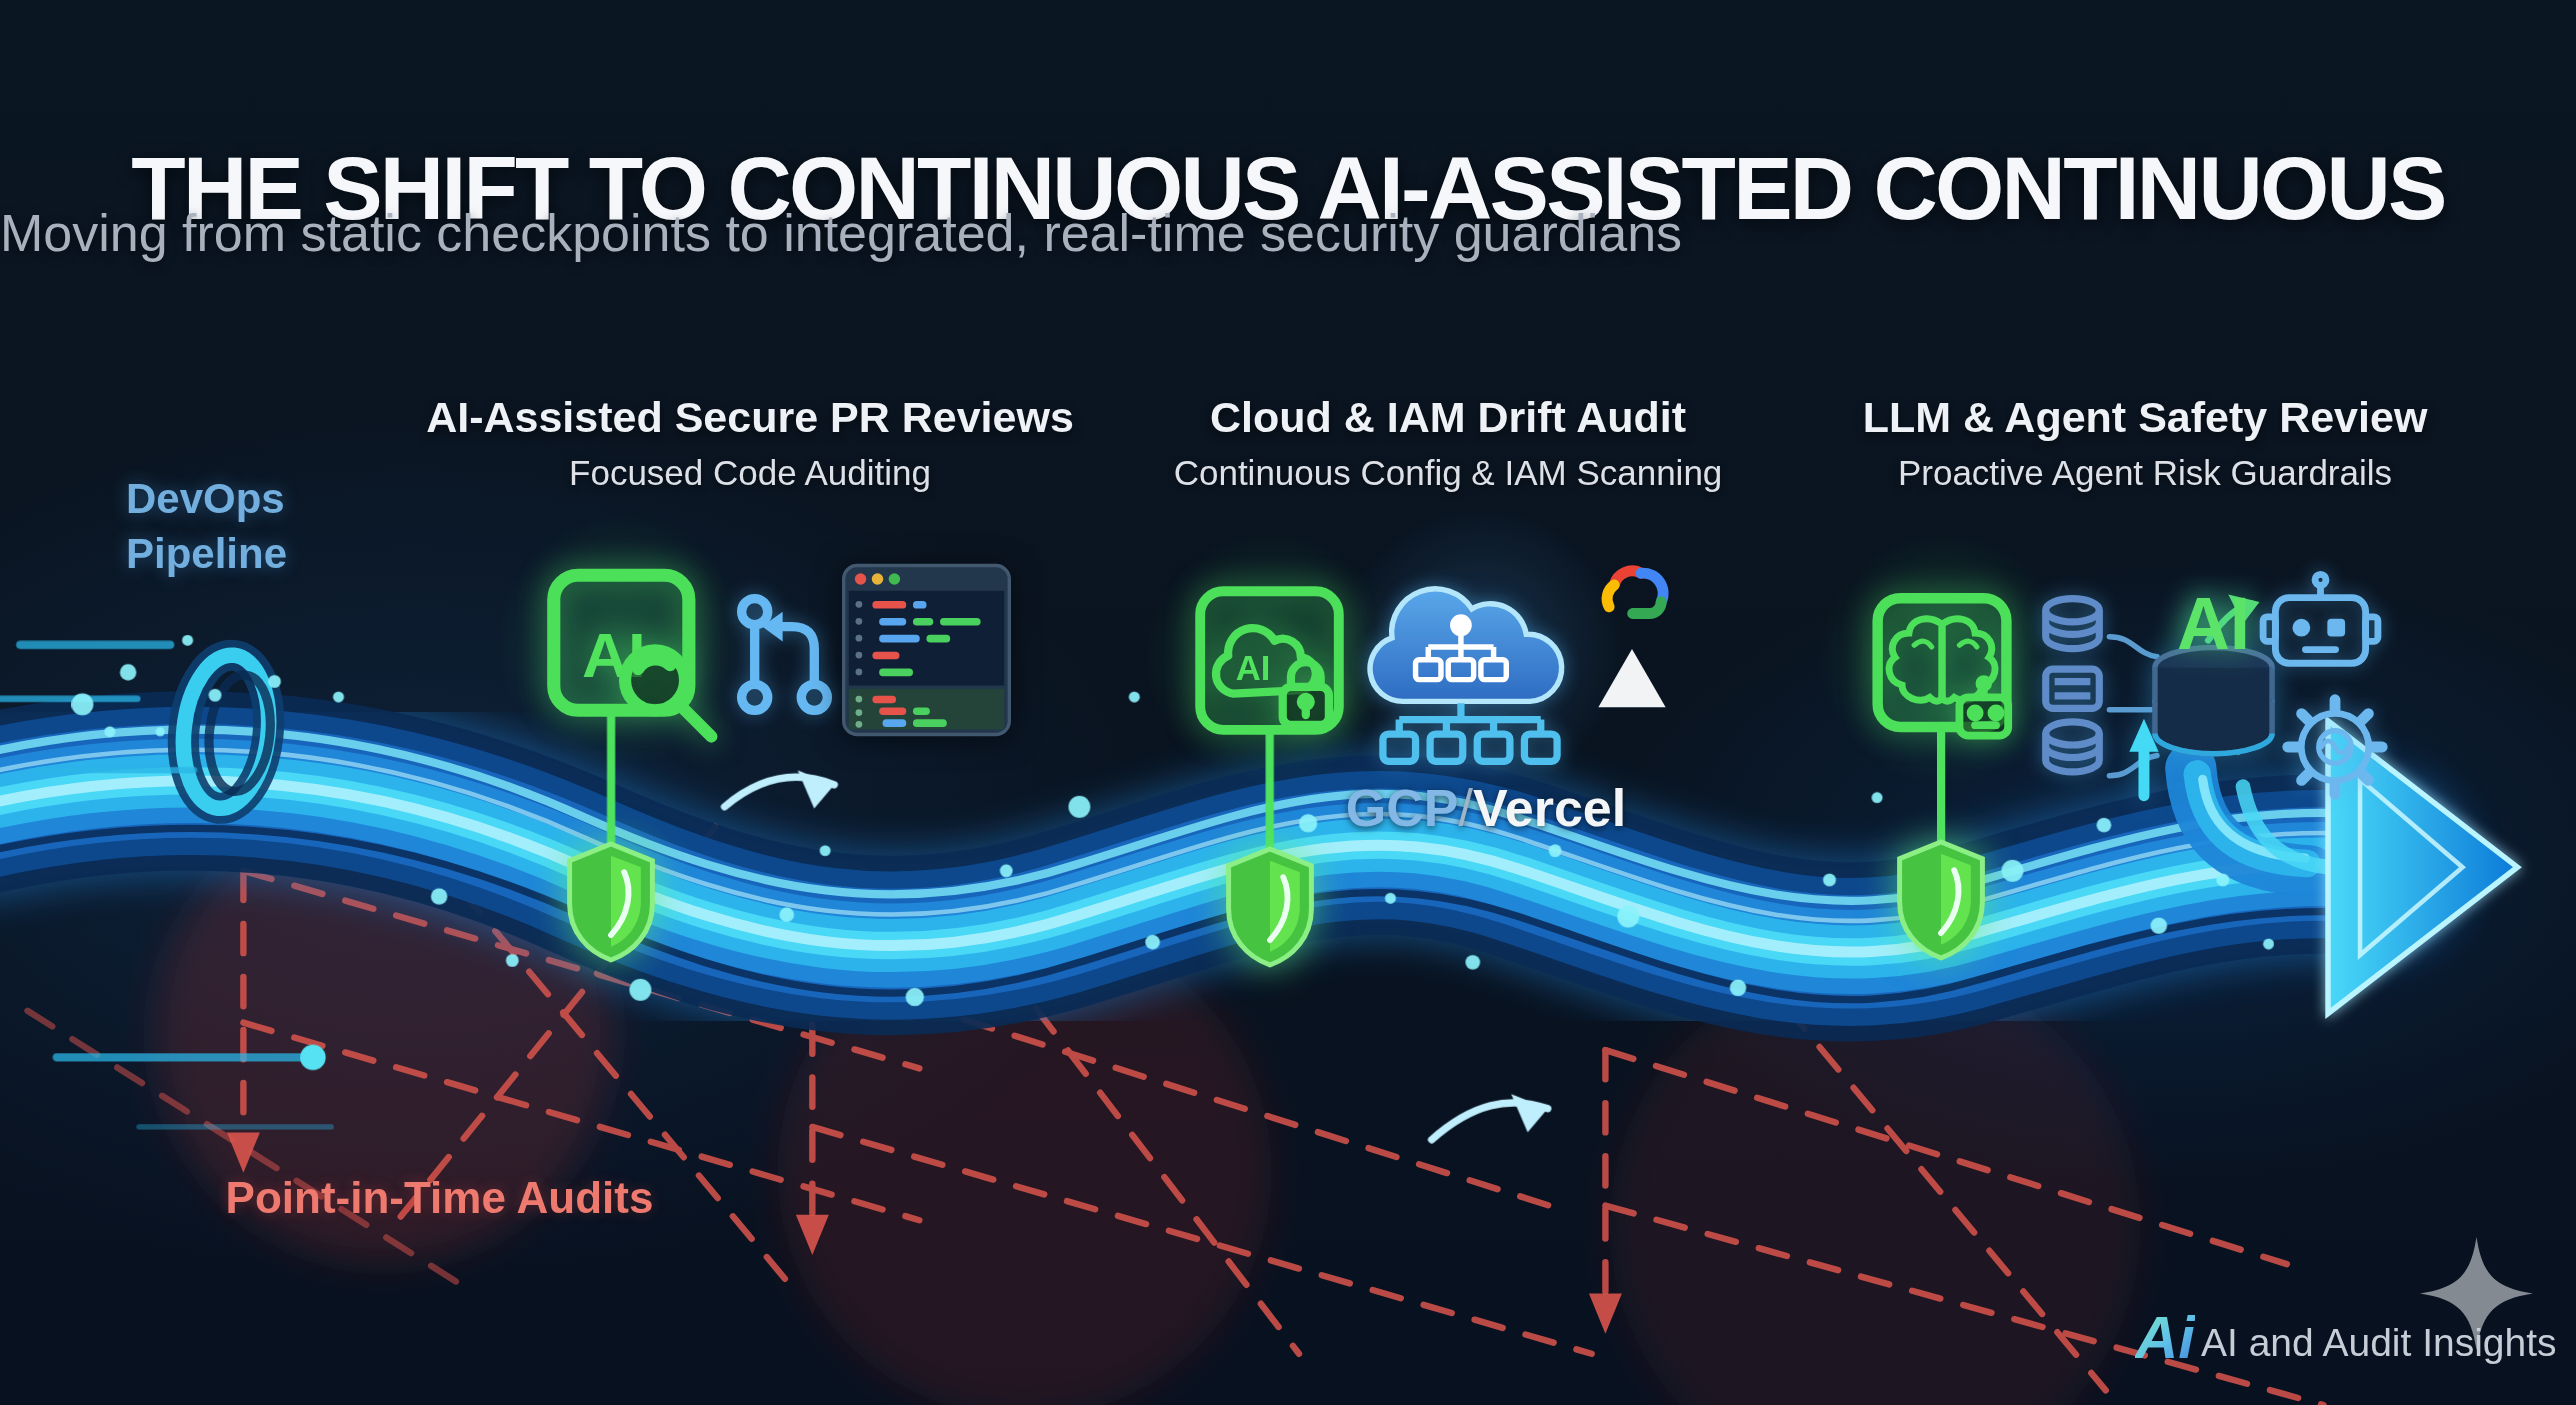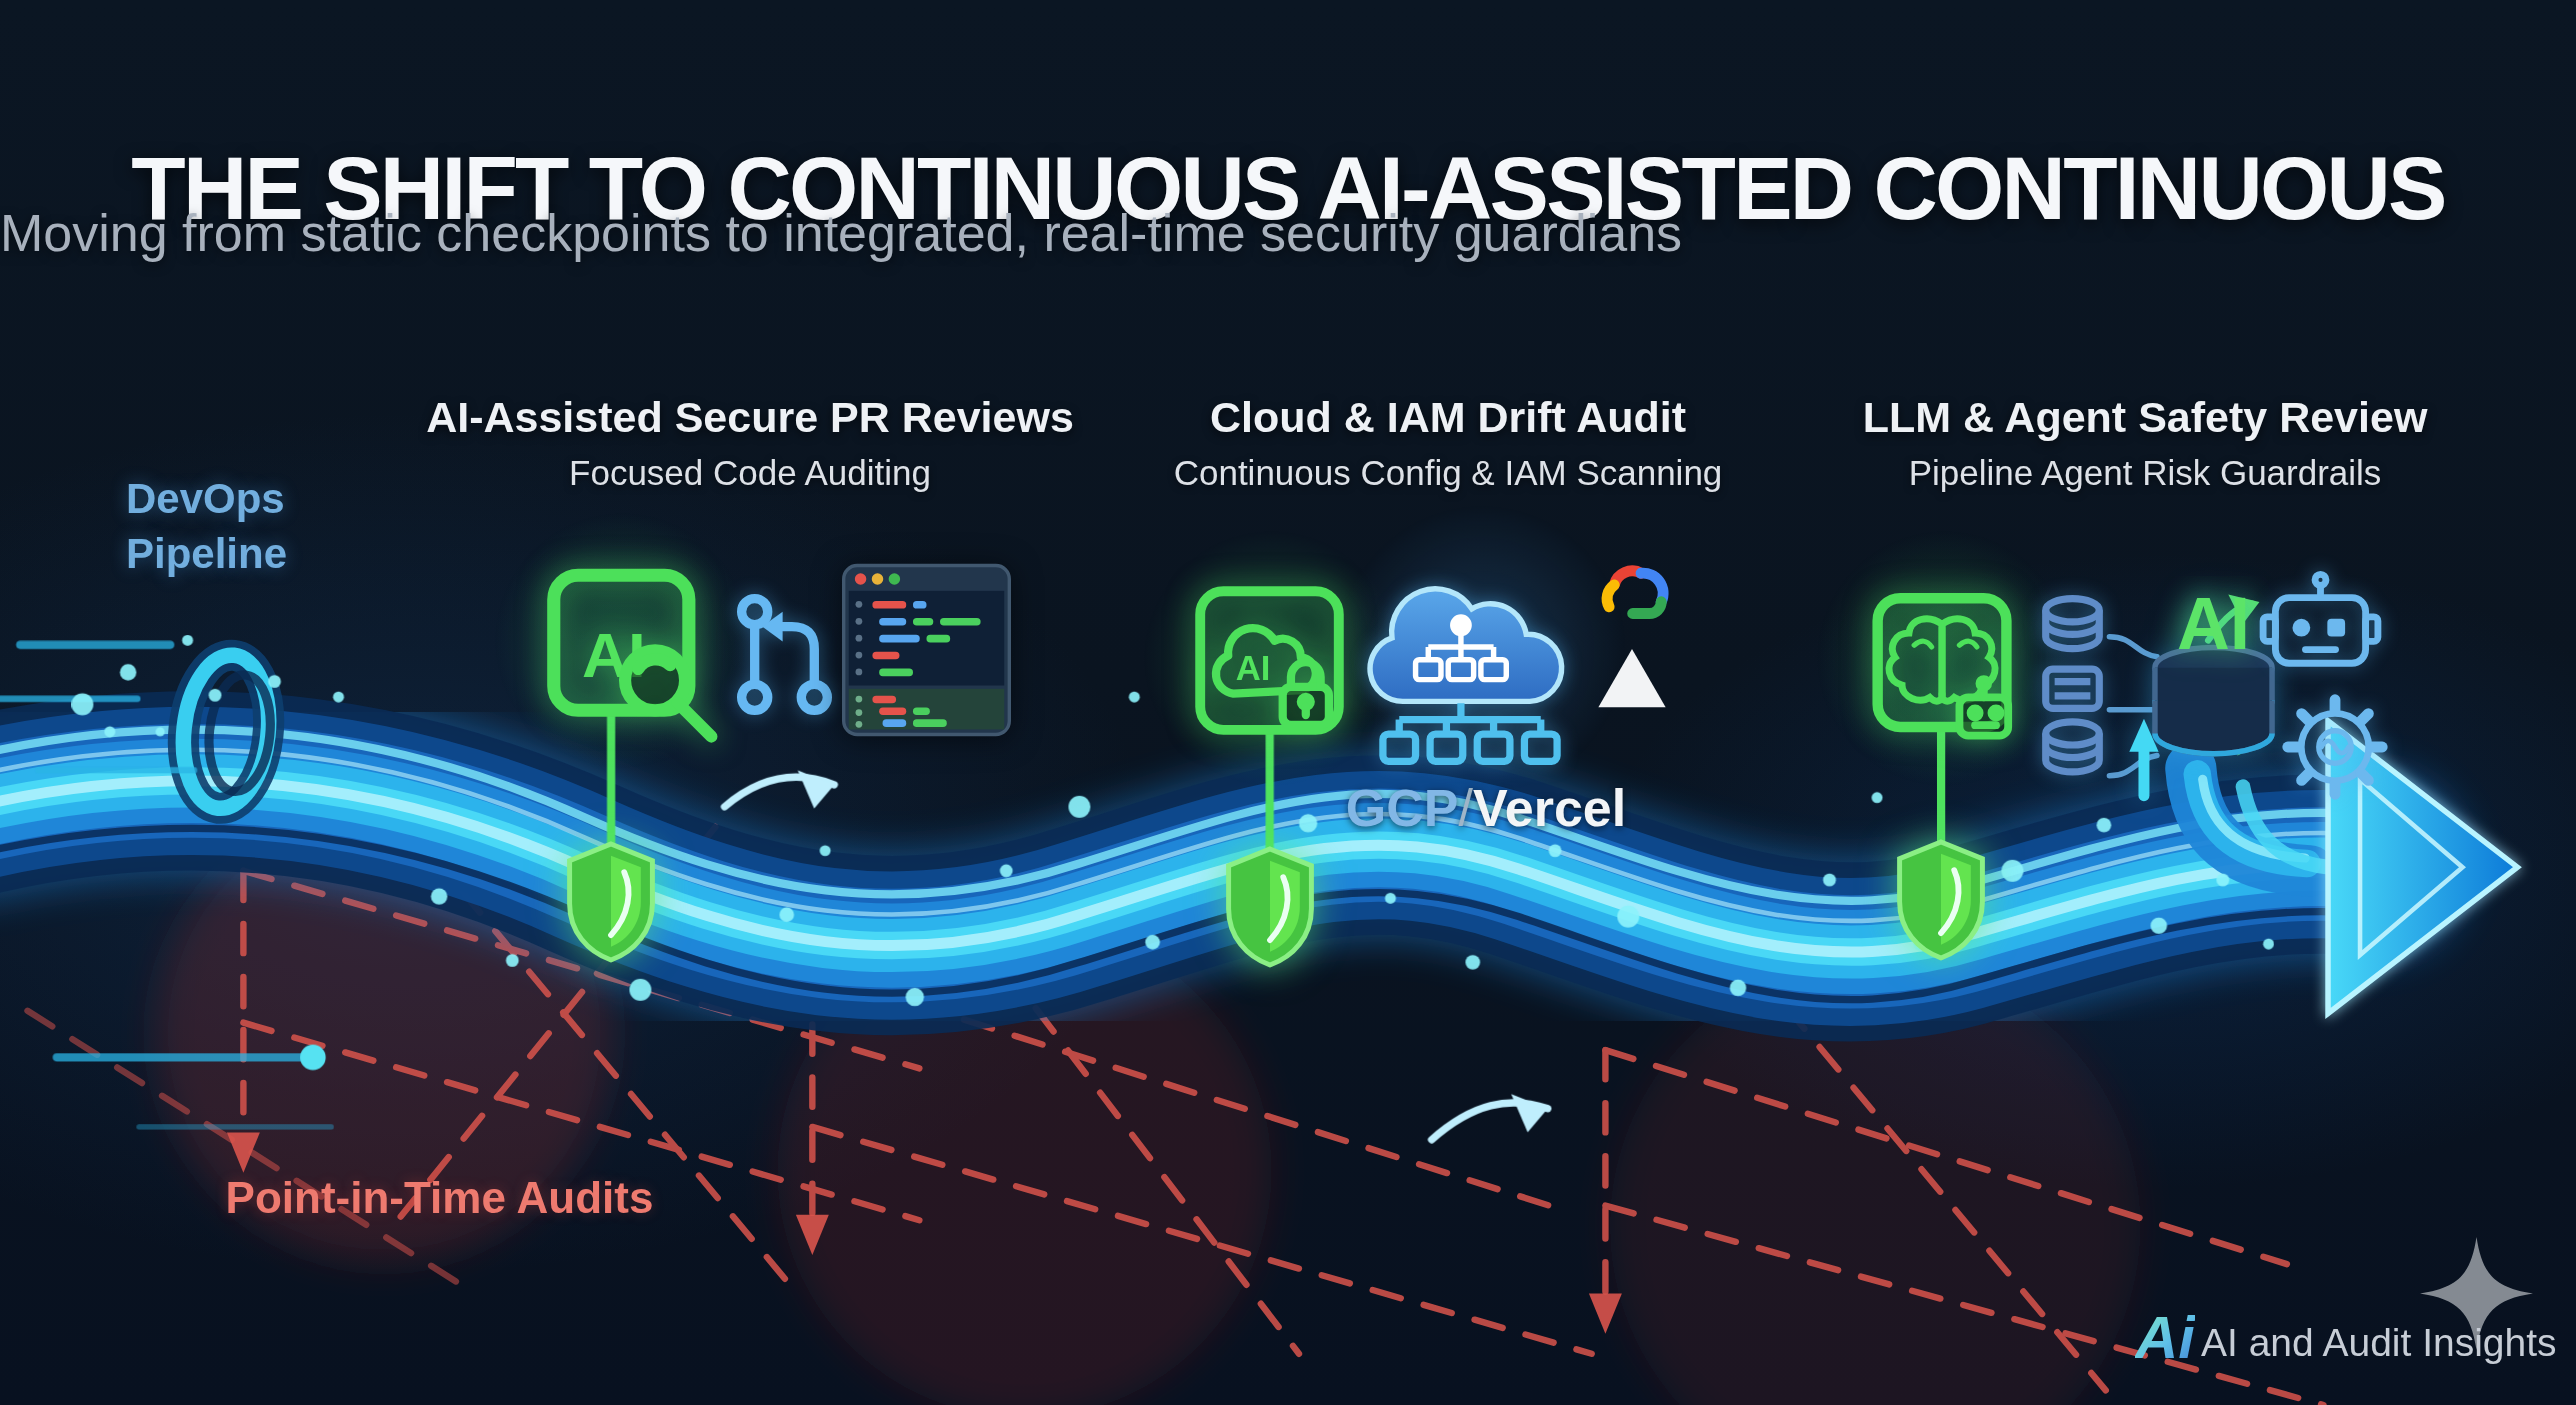--- a/index.html
+++ b/index.html
@@ -243,21 +243,21 @@
   <div class="abs stage-header s1">
     <div class="stage-title">AI-Assisted Secure PR Reviews</div>
     <div class="stage-sub">Focused Code Auditing</div>
   </div>
   <div class="abs stage-header s2">
     <div class="stage-title">Cloud &amp; IAM Drift Audit</div>
     <div class="stage-sub">Continuous Config &amp; IAM Scanning</div>
   </div>
   <div class="abs stage-header s3">
     <div class="stage-title">LLM &amp; Agent Safety Review</div>
-    <div class="stage-sub">Pipeline Agent Risk Guardrails</div>
+    <div class="stage-sub">Proactive Agent Risk Guardrails</div>
   </div>
 
   <svg class="abs icon-green" style="left:535px;top:560px;" width="197" height="188" viewBox="0 0 105 100">
     <rect x="10" y="8" width="72" height="72" rx="13" fill="rgba(40,200,80,0.07)" stroke="#4ce05a" stroke-width="7"></rect>
     <text x="42" y="62" text-anchor="middle" font-size="34" font-weight="bold" fill="#52e35e">AI</text>
     <g stroke="#4ce05a" stroke-width="6.5" fill="none" stroke-linecap="round">
       <circle cx="64" cy="64" r="16" fill="rgba(10,25,20,0.55)"></circle>
       <path d="M55,58 a11,11 0 0 1 17,-2"></path>
       <line x1="76" y1="76" x2="94" y2="94"></line>
     </g>

